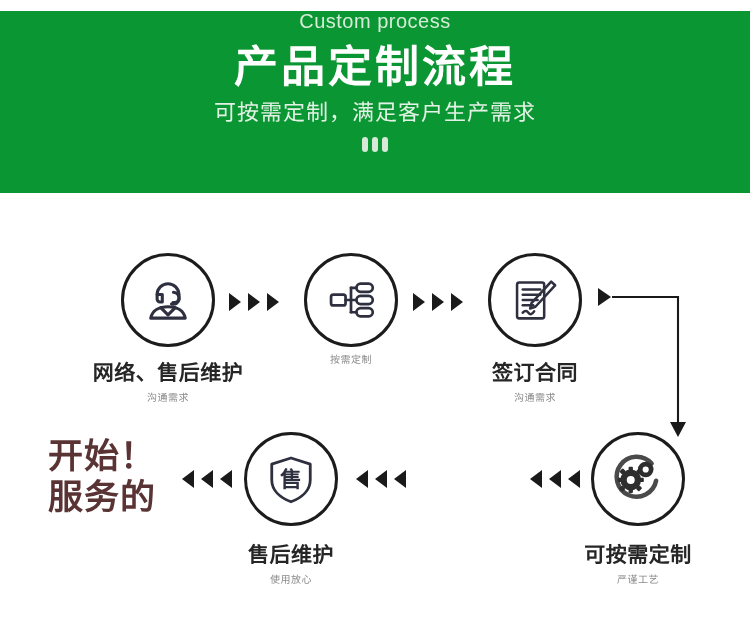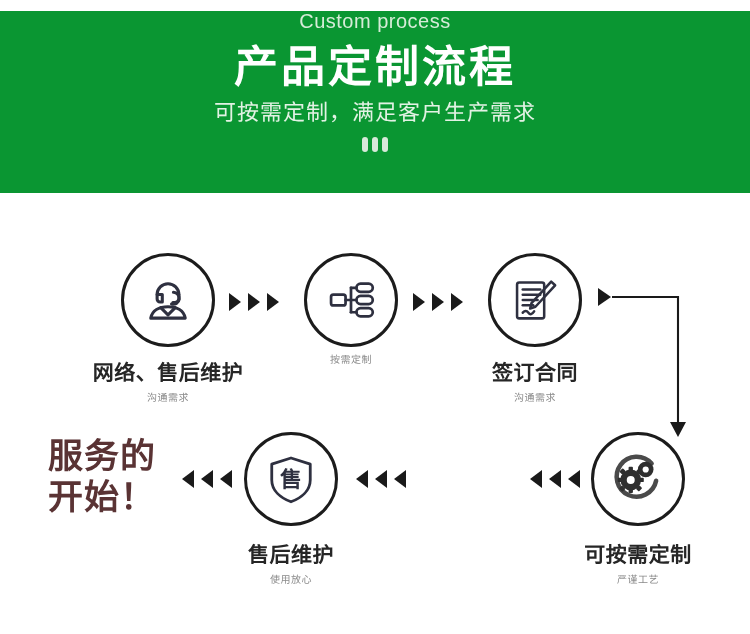--- a/index.html
+++ b/index.html
@@ -243,22 +243,22 @@
 
     <div class="connector" style="left:596px; top:88px;">
       <svg width="96" height="160" viewBox="0 0 96 160" fill="none">
         <polygon points="2,7 2,25 15,16" fill="#1a1a1a"></polygon>
         <path d="M16 16 H82 V142" stroke="#1a1a1a" stroke-width="2.1" fill="none"></path>
         <polygon points="74,141 90,141 82,156" fill="#1a1a1a"></polygon>
       </svg>
     </div>
 
     <div class="service-start" style="left:48px; top:243px;">
+      <div>开始！</div>
       <div>服务的</div>
-      <div>开始！</div>
     </div>
 
     <div class="arrows" style="left:182px; top:277px;">
       <span class="tri-l"></span>
       <span class="tri-l"></span>
       <span class="tri-l"></span>
     </div>
 
     <div class="step row2" style="left:211px; top:239px;">
       <div class="circle">

